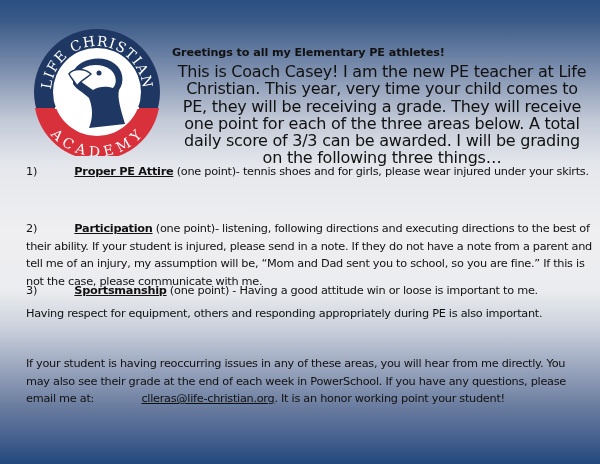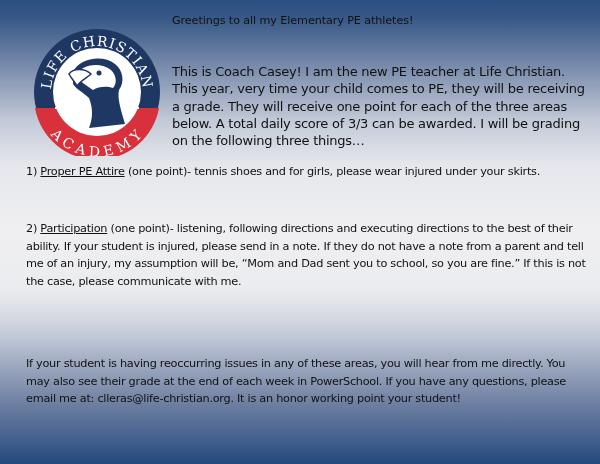--- a/index.html
+++ b/index.html
@@ -12,38 +12,38 @@
     position: relative; width: 600px; height: 464px;
     background: linear-gradient(to bottom,
       #2a4f80 0px, #3a5a88 20px, #7d8fae 70px, #c2c9d7 120px,
       #e5e7ec 165px, #efeff1 230px, #ebecef 290px, #c9cfdb 330px,
       #97a3bc 370px, #6c7ea0 405px, #4a6390 435px, #22497c 464px);
   }
   .logo {
     position: absolute; left: 33px; top: 28px; width: 128px; height: 128px;
   }
   .greeting {
-    position: absolute; left: 172px; top: 14px;
-    font-size: 11.2px; font-weight: normal; letter-spacing: -0.1px;
+    position: absolute; left: 172px; top: 46px;
+    font-size: 11.2px; font-weight: bold; letter-spacing: -0.1px;
   }
   .intro {
     position: absolute; left: 172px; top: 63px; width: 420px;
-    font-size: 13px; line-height: 17.3px; letter-spacing: -0.25px;
+    font-size: 16px; line-height: 17.3px; letter-spacing: -0.25px; text-align: center;
   }
   .body-text {
     position: absolute; left: 26px; width: 566px;
     font-size: 11.3px; line-height: 17.6px; letter-spacing: -0.28px;
   }
   .item1 { top: 163px; }
   .item2 { top: 220px; }
   .item3 { top: 282px; }
   .respect { top: 305px; }
   .closing { top: 355px; }
-  .term { font-weight: normal; text-decoration: underline; }
-  .email { color: #111; }
+  .term { font-weight: bold; text-decoration: underline; margin-left: 34px; }
+  .email { text-decoration: underline; color: #111; margin-left: 44px; }
 </style>
 </head>
 <body>
 
 <div class="page">
 
   <svg class="logo" viewBox="0 0 128 128">
     <defs>
       <path id="arcTop" d="M 18 64 A 46 46 0 0 1 110 64"></path>
       <path id="arcBot" d="M 14 68 A 50 50 0 0 0 114 68"></path>
@@ -71,19 +71,23 @@
   <div class="intro">This is Coach Casey!  I am the new PE teacher at Life Christian.  This year, very time your child comes to PE, they will be receiving a grade.  They will receive one point for each of the three areas below.  A total daily score of 3/3 can be awarded.  I will be grading on the following three things…</div>
 
   <div class="body-text item1">
     <span>1) </span><span class="term">Proper PE Attire</span><span> (one point)- tennis shoes and for girls, please wear injured under your skirts.</span>
   </div>
 
   <div class="body-text item2">
     <span>2) </span><span class="term">Participation</span><span> (one point)- listening, following directions and executing directions to the best of their ability.  If your student is injured, please send in a note.  If they do not have a note from a parent and tell me of an injury, my assumption will be, “Mom and Dad sent you to school, so you are fine.”  If this is not the case, please communicate with me.</span>
   </div>
 
+  <div class="body-text item3">
+    <span>3) </span><span class="term">Sportsmanship</span><span> (one point) - Having a good attitude win or loose is important to me.</span>
+  </div>
 
+  <div class="body-text respect">Having respect for equipment, others and responding appropriately during PE is also important.</div>
 
   <div class="body-text closing">
     <span>If your student is having reoccurring issues in any of these areas, you will hear from me directly.  You may also see their grade at the end of each week in PowerSchool.  If you have any questions, please email me at:  </span><a class="email">clleras@life-christian.org</a><span>.  It is an honor working point your student!</span>
   </div>
 
 </div>
 
 </body></html>

